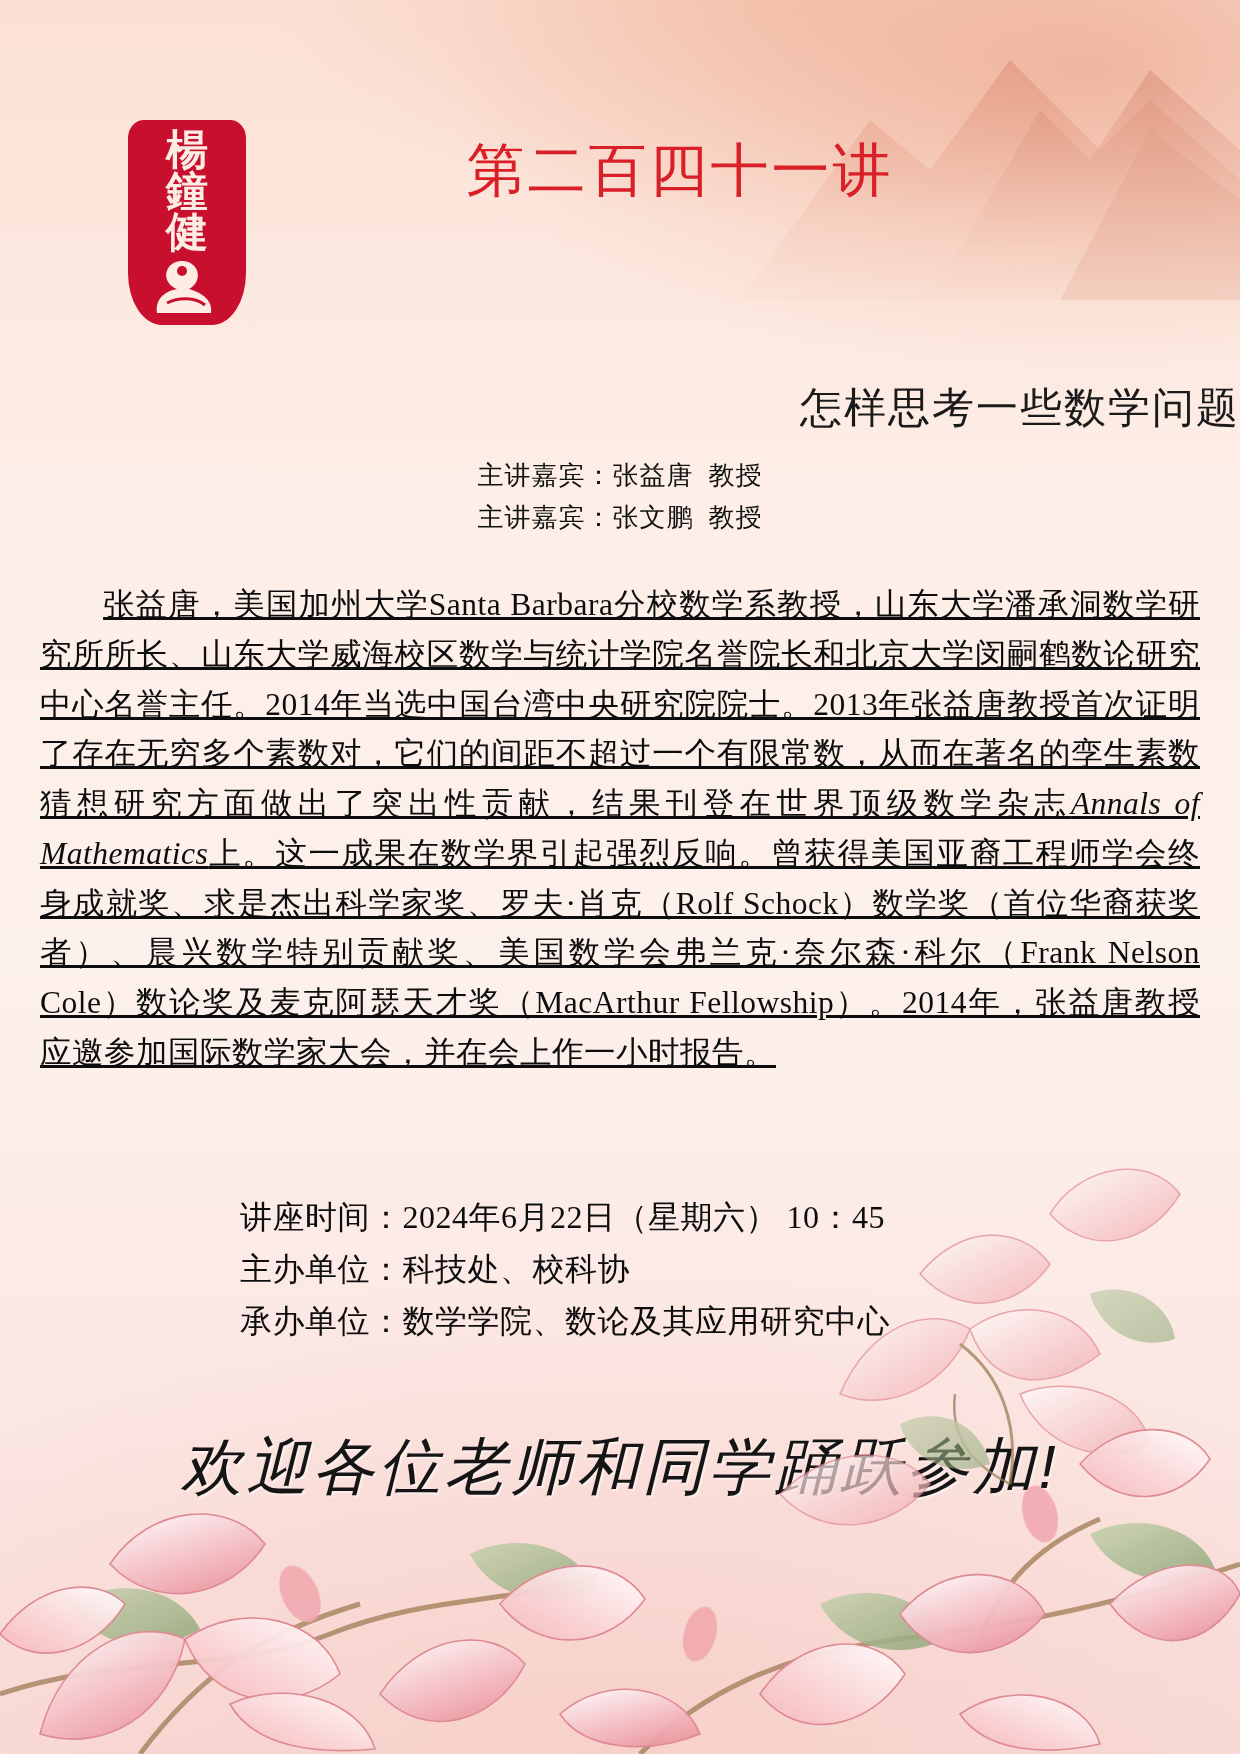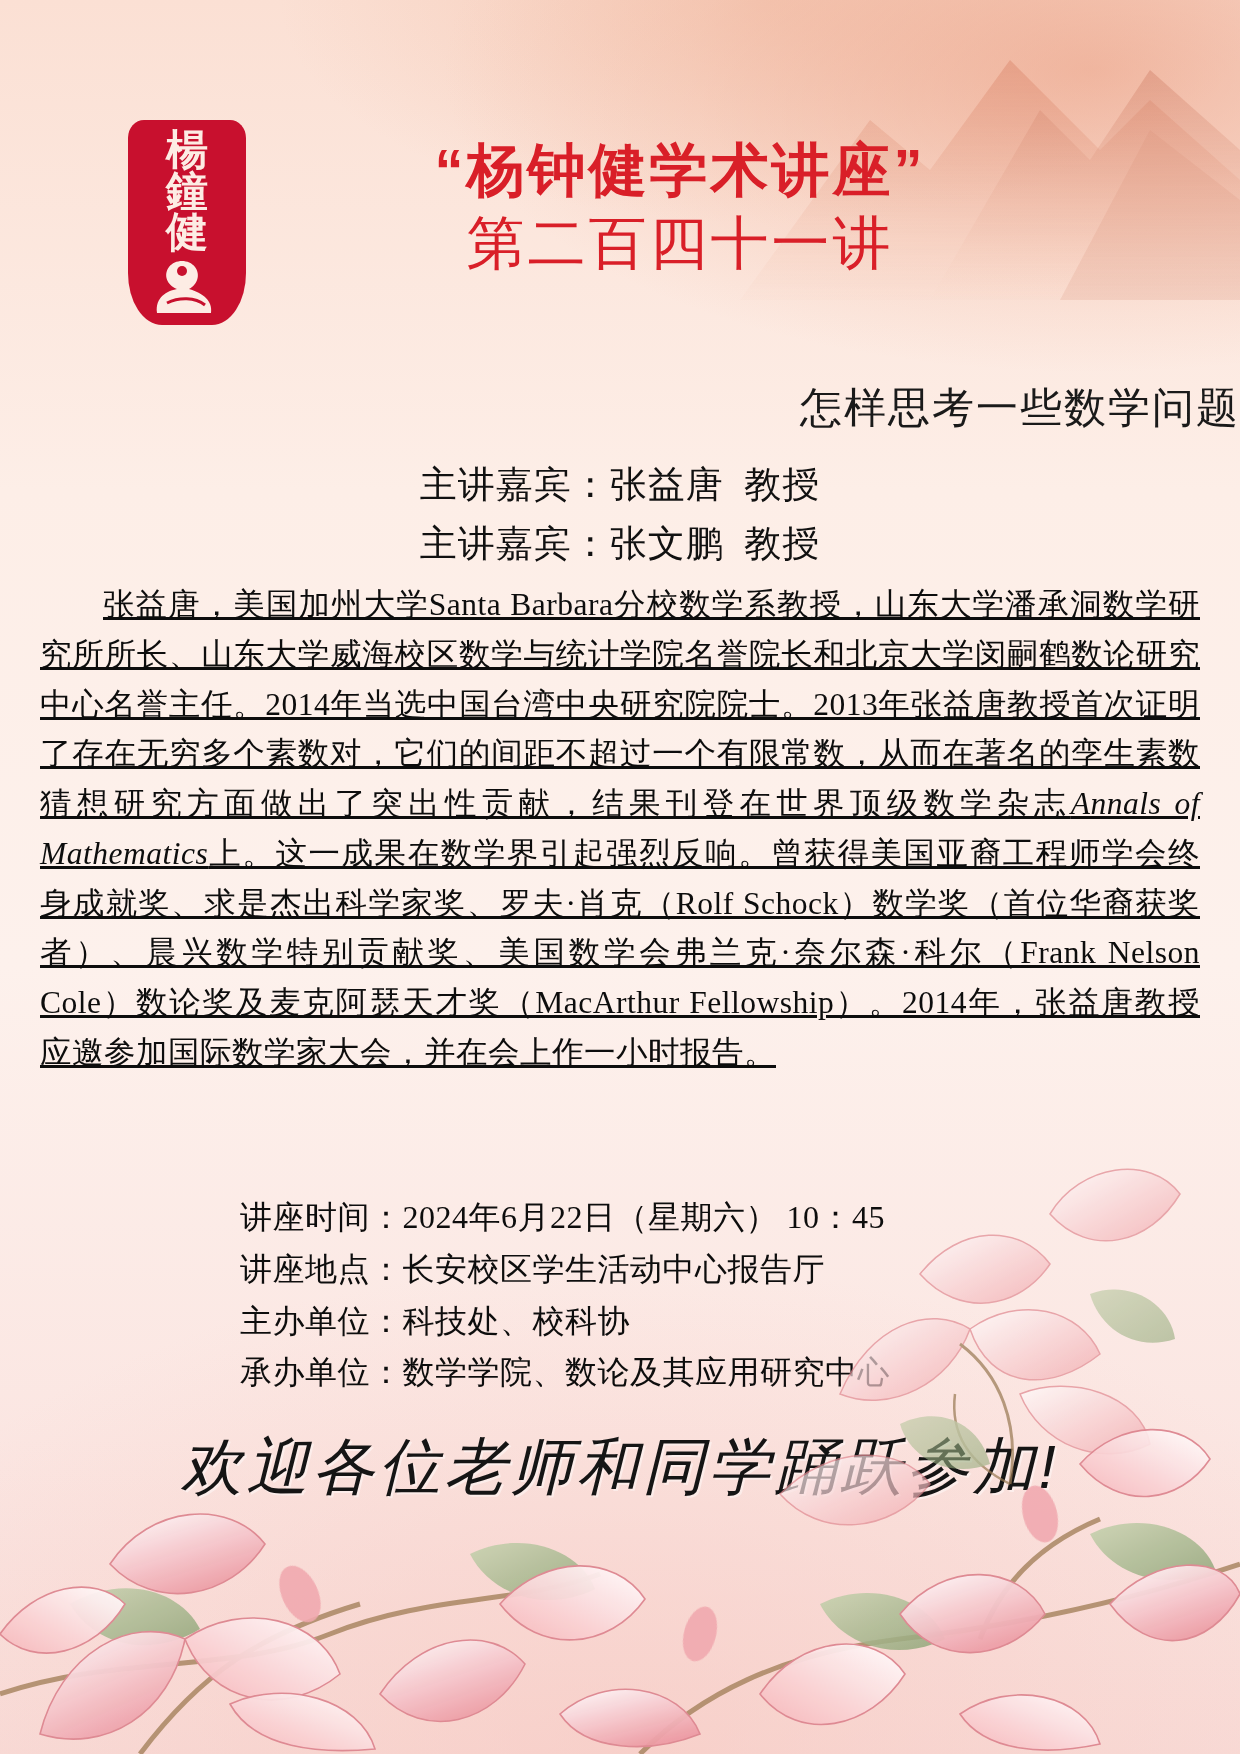--- a/index.html
+++ b/index.html
@@ -124,21 +124,21 @@
     letter-spacing: 2px;
     font-family: "Liberation Serif", serif;
   }
 
   .speakers {
     position: absolute;
     top: 455px;
     left: 0;
     width: 1240px;
     text-align: center;
-    font-size: 37px;
+    font-size: 26px;
     color: #111;
     line-height: 1.6;
     letter-spacing: 1px;
   }
   .speakers div { white-space: pre; }
 
   
   .bio {
     position: absolute;
     top: 580px;
@@ -218,38 +218,36 @@
       </div>
       <svg class="seal-fig" width="100" height="70" viewBox="0 0 100 70">
         <path d="M20,66 C18,50 30,44 40,42 C30,38 26,28 32,20 C38,12 52,12 58,20 C64,28 60,38 52,42 C66,46 76,54 74,66 Z" fill="#fdece4"></path>
         <circle cx="45" cy="24" r="5" fill="#c8102e"></circle>
         <path d="M30,56 C42,50 58,50 68,58" stroke="#c8102e" stroke-width="3" fill="none"></path>
       </svg>
     </div>
   </div>
 
   <div class="title-block">
-    <div class="title-line1">“杨钟健学术讲座”</div>
     <div class="title-line2">第二百四十一讲</div>
   </div>
 
   <div class="lecture-title">怎样思考一些数学问题</div>
 
   <div class="speakers">
     <div>主讲嘉宾：张益唐  教授</div>
     <div>主讲嘉宾：张文鹏  教授</div>
   </div>
 
   <div class="bio">
     <span>张益唐，美国加州大学Santa Barbara分校数学系教授，山东大学潘承洞数学研究所所长、山东大学威海校区数学与统计学院名誉院长和北京大学闵嗣鹤数论研究中心名誉主任。2014年当选中国台湾中央研究院院士。2013年张益唐教授首次证明了存在无穷多个素数对，它们的间距不超过一个有限常数，从而在著名的孪生素数猜想研究方面做出了突出性贡献，结果刊登在世界顶级数学杂志</span><span class="it">Annals of Mathematics</span><span>上。这一成果在数学界引起强烈反响。曾获得美国亚裔工程师学会终身成就奖、求是杰出科学家奖、罗夫·肖克（Rolf Schock）数学奖（首位华裔获奖者）、晨兴数学特别贡献奖、美国数学会弗兰克·奈尔森·科尔（Frank Nelson Cole）数论奖及麦克阿瑟天才奖（MacArthur Fellowship）。2014年，张益唐教授应邀参加国际数学家大会，并在会上作一小时报告。</span>
   </div>
 
   <div class="info">
     <div class="row">讲座时间：2024年6月22日（星期六） 10：45</div>
-    <div class="row">讲座地点：长安校区学生活动中心报告厅</div>
     <div class="row">主办单位：科技处、校科协</div>
     <div class="row">承办单位：数学学院、数论及其应用研究中心</div>
   </div>
 
   <div class="welcome">欢迎各位老师和同学踊跃参加!</div>
 
   <svg class="flowers-right" viewBox="0 0 520 480">
     <defs>
       <linearGradient id="pet1" x1="0" y1="0" x2="1" y2="1">
         <stop offset="0%" stop-color="#ffffff" stop-opacity="0.95"></stop>

